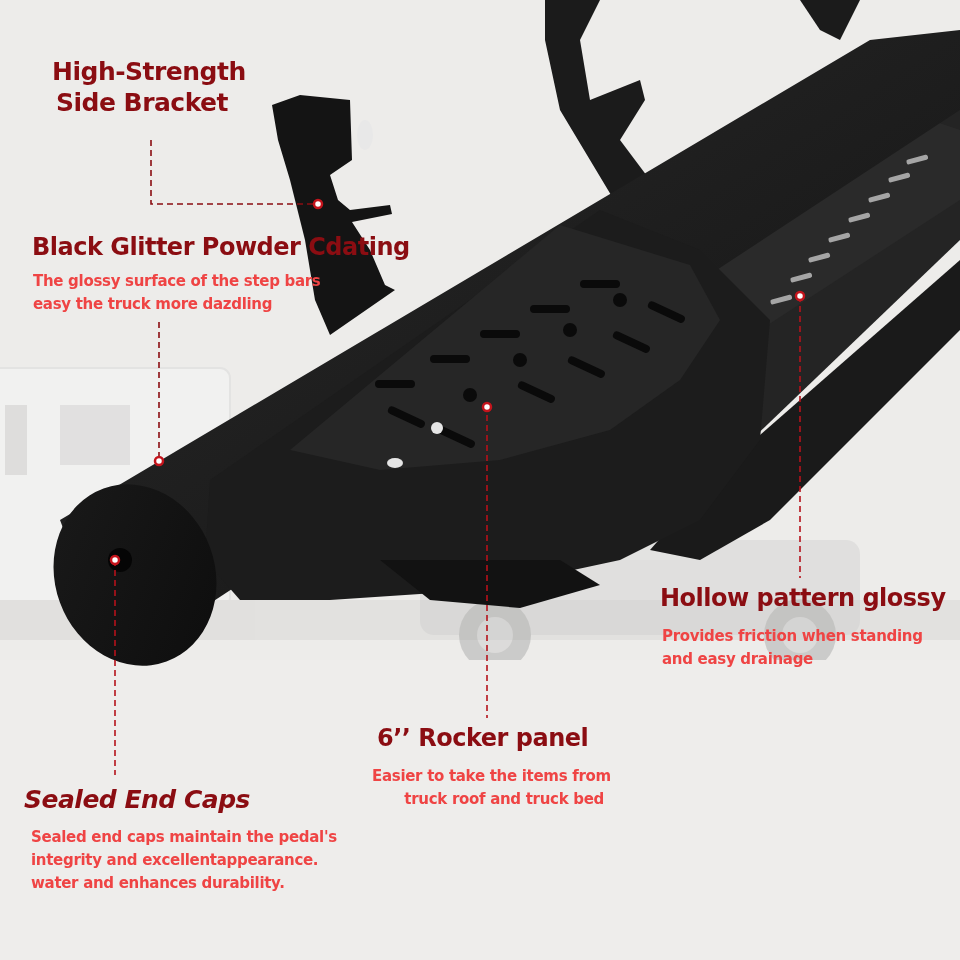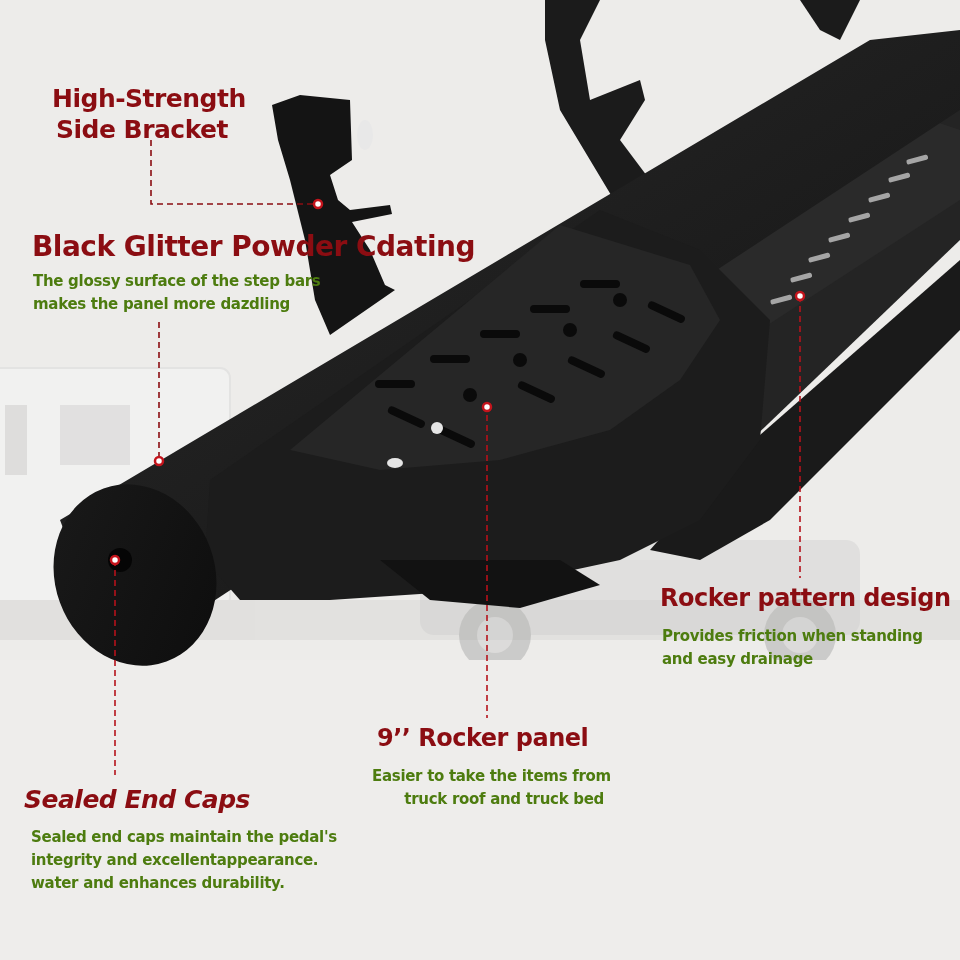--- a/index.html
+++ b/index.html
@@ -3,21 +3,21 @@
 <meta charset="utf-8">
 <style>
   html, body { margin:0; padding:0; }
   body { width:960px; height:960px; overflow:hidden; position:relative;
          background: linear-gradient(180deg,#efeeec 0%,#ecebe8 40%,#e4e3e0 60%,#eeedeb 100%);
          font-family:"DejaVu Sans", sans-serif; }
   .bg-layer { position:absolute; left:0; top:0; width:960px; height:960px; }
   .product { position:absolute; left:0; top:0; width:960px; height:960px; }
   .title { position:absolute; color:#8b0d12; font-weight:bold; font-family:"DejaVu Sans", sans-serif;
            letter-spacing:-0.5px; white-space:nowrap; }
-  .desc { position:absolute; color:#4d7c0f; font-weight:bold; font-family:"DejaVu Sans", sans-serif;
+  .desc { position:absolute; color:#ef4444; font-weight:bold; font-family:"DejaVu Sans", sans-serif;
           font-size:15px; line-height:23px; letter-spacing:-0.3px; }
   .desc div { white-space:nowrap; }
   .callouts { position:absolute; left:0; top:0; width:960px; height:960px; pointer-events:none; }
 </style>
 </head>
 <body>
 
 <svg class="bg-layer" viewBox="0 0 960 960">
   <rect x="0" y="0" width="960" height="960" fill="#edecea"></rect>
 
@@ -132,38 +132,38 @@
   </g>
   <g fill="#ffffff" stroke="#c4141c" stroke-width="2.5">
     <circle cx="318" cy="204" r="4"></circle>
     <circle cx="159" cy="461" r="4"></circle>
     <circle cx="115" cy="560" r="4"></circle>
     <circle cx="487" cy="407" r="4"></circle>
     <circle cx="800" cy="296" r="4"></circle>
   </g>
 </svg>
 
-<div class="title" style="left:52px; top:83px; font-size:25px; line-height:31px; text-align:center; width:180px;">
+<div class="title" style="left:52px; top:56px; font-size:25px; line-height:31px; text-align:center; width:180px;">
   <div>High-Strength</div>
   <div>Side Bracket</div>
 </div>
 
-<div class="title" style="left:32px; top:232px; font-size:28px; line-height:30px;">Black Glitter Powder Cdating</div>
+<div class="title" style="left:32px; top:232px; font-size:24px; line-height:30px;">Black Glitter Powder Cdating</div>
 <div class="desc" style="left:33px; top:270px;">
   <div>The glossy surface of the step bars</div>
-  <div>makes the panel more dazdling</div>
+  <div>easy the truck more dazdling</div>
 </div>
 
-<div class="title" style="left:660px; top:583px; font-size:24px; line-height:30px;">Rocker pattern design</div>
+<div class="title" style="left:660px; top:583px; font-size:24px; line-height:30px;">Hollow pattern glossy</div>
 <div class="desc" style="left:662px; top:625px;">
   <div>Provides friction when standing</div>
   <div>and easy drainage</div>
 </div>
 
-<div class="title" style="left:377px; top:723px; font-size:24px; line-height:30px;">9’’  Rocker panel</div>
+<div class="title" style="left:377px; top:723px; font-size:24px; line-height:30px;">6’’  Rocker panel</div>
 <div class="desc" style="left:372px; top:765px; width:232px; text-align:right;">
   <div>Easier to take the items from</div>
   <div>truck roof and truck bed</div>
 </div>
 
 <div class="title" style="left:24px; top:784px; font-size:25px; line-height:31px;font-style:italic;">Sealed End Caps</div>
 <div class="desc" style="left:31px; top:826px;">
   <div>Sealed end caps maintain the pedal's</div>
   <div>integrity and excellentappearance.</div>
   <div>water and enhances durability.</div>

